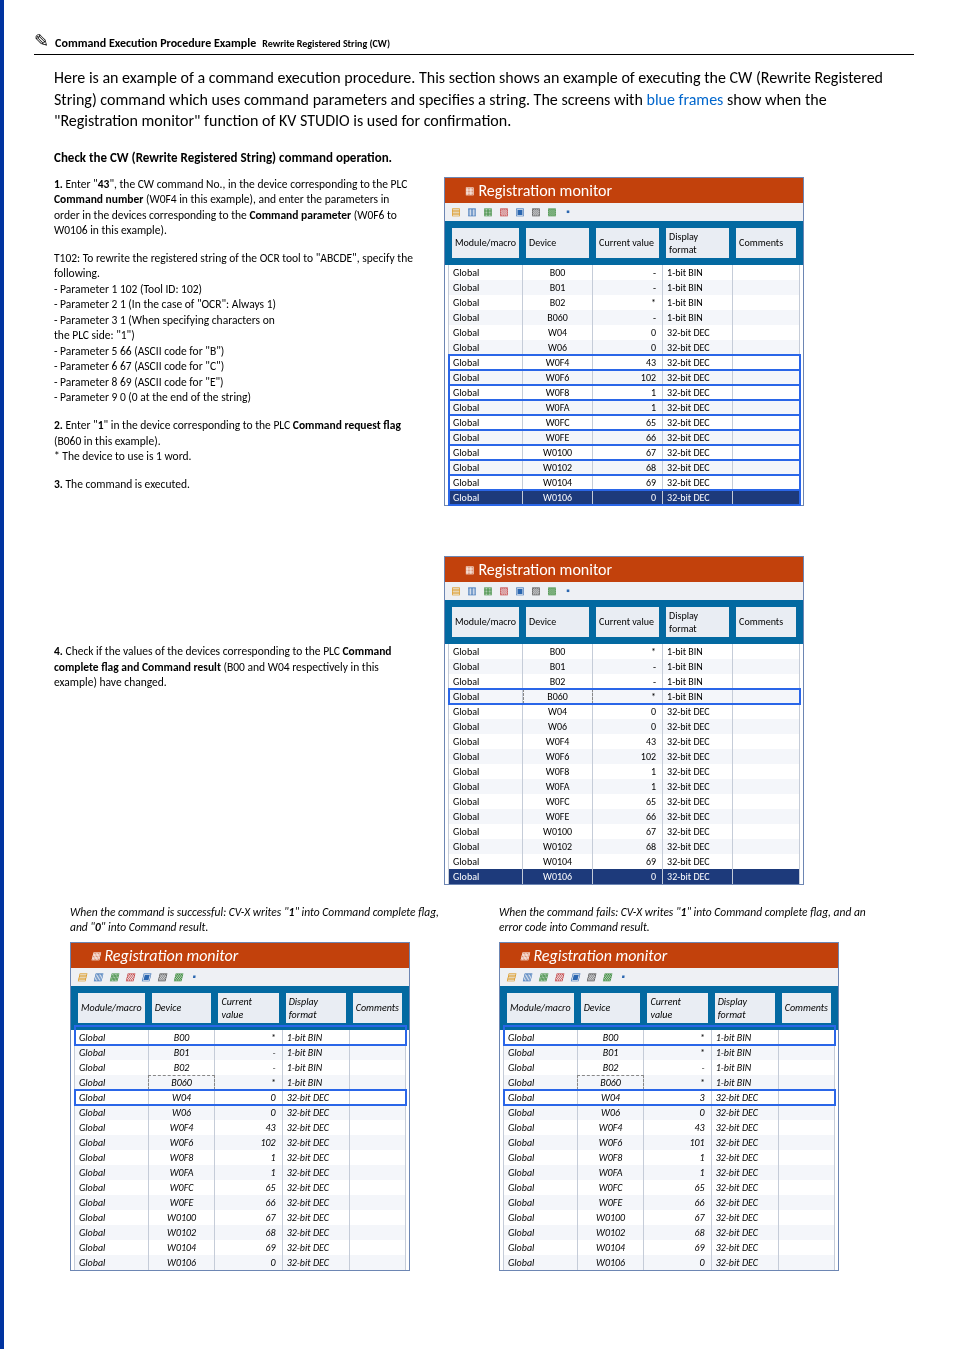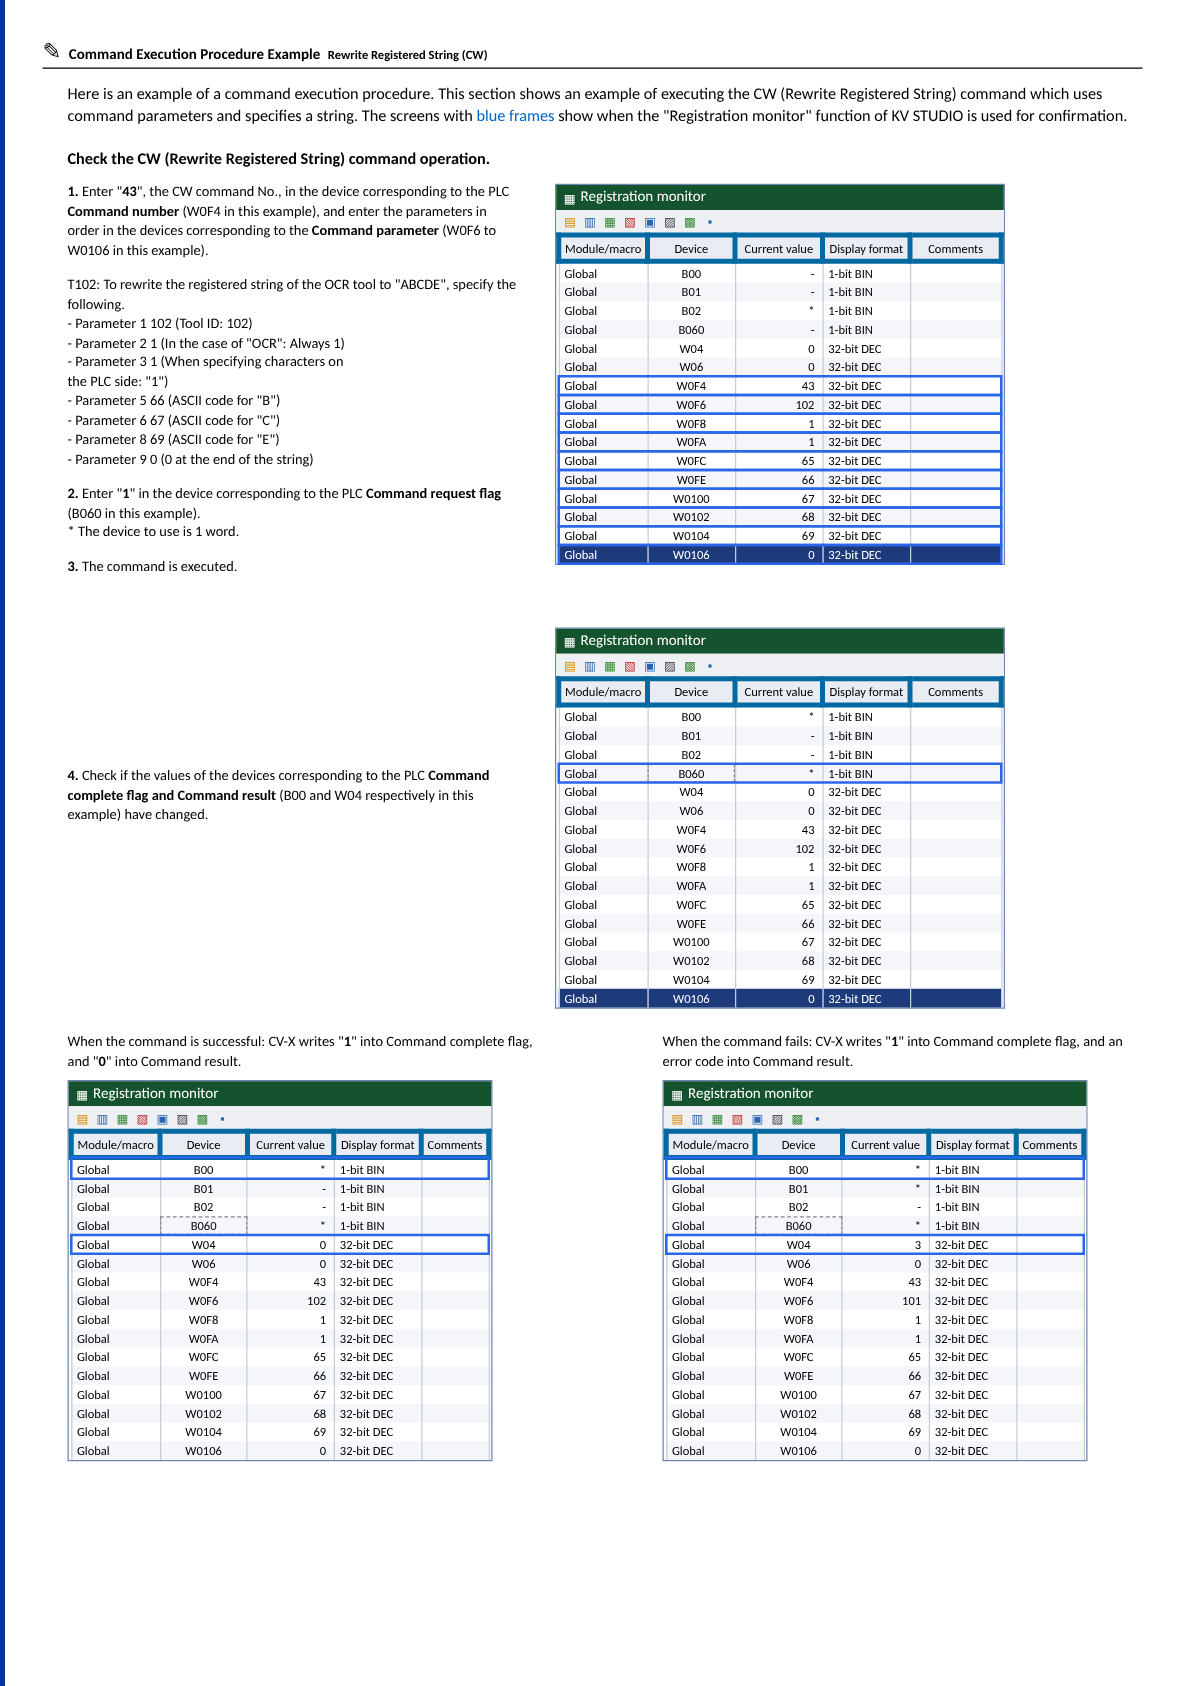--- a/index.html
+++ b/index.html
@@ -2,50 +2,50 @@
 <html><head>
 <meta charset="utf-8">
 <style>
   * { box-sizing: border-box; }
   body { margin: 0; padding: 0; font-family: Calibri, Arial, sans-serif; background: #fff; color: #000; }
   .page { width: 954px; margin: 0 auto; border-left: 4px solid #0033a0; padding: 30px 40px 20px 30px; position: relative; min-height: 1349px; }
   .heading-row { display: flex; align-items: baseline; border-bottom: 1px solid #000; padding-bottom: 2px; margin-bottom: 12px; }
   .hand-icon { font-size: 18px; margin-right: 6px; }
   .heading-main { font-size: 12px; font-weight: bold; }
   .heading-sub { font-size: 10px; font-weight: bold; margin-left: 6px; }
-  .intro { font-size: 13px; line-height: 1.35; margin-left: 20px; margin-bottom: 18px; }
+  .intro { font-size: 16px; line-height: 1.35; margin-left: 20px; margin-bottom: 18px; }
   .blue { color: #0066cc; }
   .subheading { font-size: 13px; font-weight: bold; margin: 10px 0 12px 20px; }
   .two-col { display: flex; gap: 30px; margin-left: 20px; margin-bottom: 20px; }
   .col-left { flex: 0 0 360px; font-size: 11.5px; line-height: 1.35; }
   .col-right { flex: 1; }
   .para { margin-bottom: 12px; }
   b { font-weight: bold; }
   
   .monitor { border: 1px solid #6d86b3; font-size: 10px; width: 360px; }
   .monitor.wide { width: 340px; }
-  .monitor-title { background: #14532d; color: #fff; padding: 3px 6px; font-size: 12px; display:flex; align-items:center; gap:4px;}
+  .monitor-title { background: #c2410c; color: #fff; padding: 3px 20px; font-size: 16px; display:flex; align-items:center; gap:4px;}
   .monitor-title::before{content:"▦"; font-size:10px;}
   .toolbar { background: #eef0f4; padding: 2px 4px; display: flex; gap: 2px; }
   .tb-ico { width:14px; height:14px; display:inline-flex; align-items:center; justify-content:center; font-size:10px; border:1px solid transparent;}
   .tb-ico.o{color:#d98b00;} .tb-ico.b{color:#2a66b0;} .tb-ico.r{color:#c03030;} .tb-ico.g{color:#3a8a3a;} .tb-ico.k{color:#444;}
   table.reg { width: 100%; border-collapse: collapse; font-size: 10px; }
-  table.reg th { background: #e9edf3; border: 4px solid #0369a1; padding: 2px 3px; font-weight: normal; text-align: center; }
+  table.reg th { background: #e9edf3; border: 7px solid #0369a1; padding: 2px 3px; font-weight: normal; text-align: left; }
   table.reg td { border-left: 1px solid #c5ccd8; border-right: 1px solid #c5ccd8; padding: 1px 4px; }
   table.reg tr.shade td { background: #f4f6fa; }
   table.reg td.mod { width: 60px; }
   table.reg td.dev { width: 70px; text-align: center; }
   table.reg td.val { width: 70px; text-align: right; padding-right:6px;}
   table.reg td.fmt { width: 70px; text-align: left; padding-left:4px;}
   table.reg td.cmt { }
   .sel-row td { background: #1d3a7b !important; color: #fff; }
   .blue-frame { outline: 2px solid #2a66e8; outline-offset: -1px; }
   .dashed-cell { outline: 1px dashed #888; outline-offset:-1px; }
   .result-caption { font-size: 11.5px; line-height:1.35; margin-bottom:6px; }
-  .results-row { display: flex; gap: 96px; margin-left: 20px; }
+  .results-row { display: flex; gap: 49px; margin-left: 36px; font-style: italic; }
   .results-col { flex: 0 0 380px; }
   .footer { position:absolute; bottom:18px; left:30px; right:40px; display:flex; justify-content:space-between; font-size:11px; }
   .footer b{font-weight:bold;}
 </style>
 </head>
 <body>
 
 <div class="page">
 
   <div class="heading-row">

